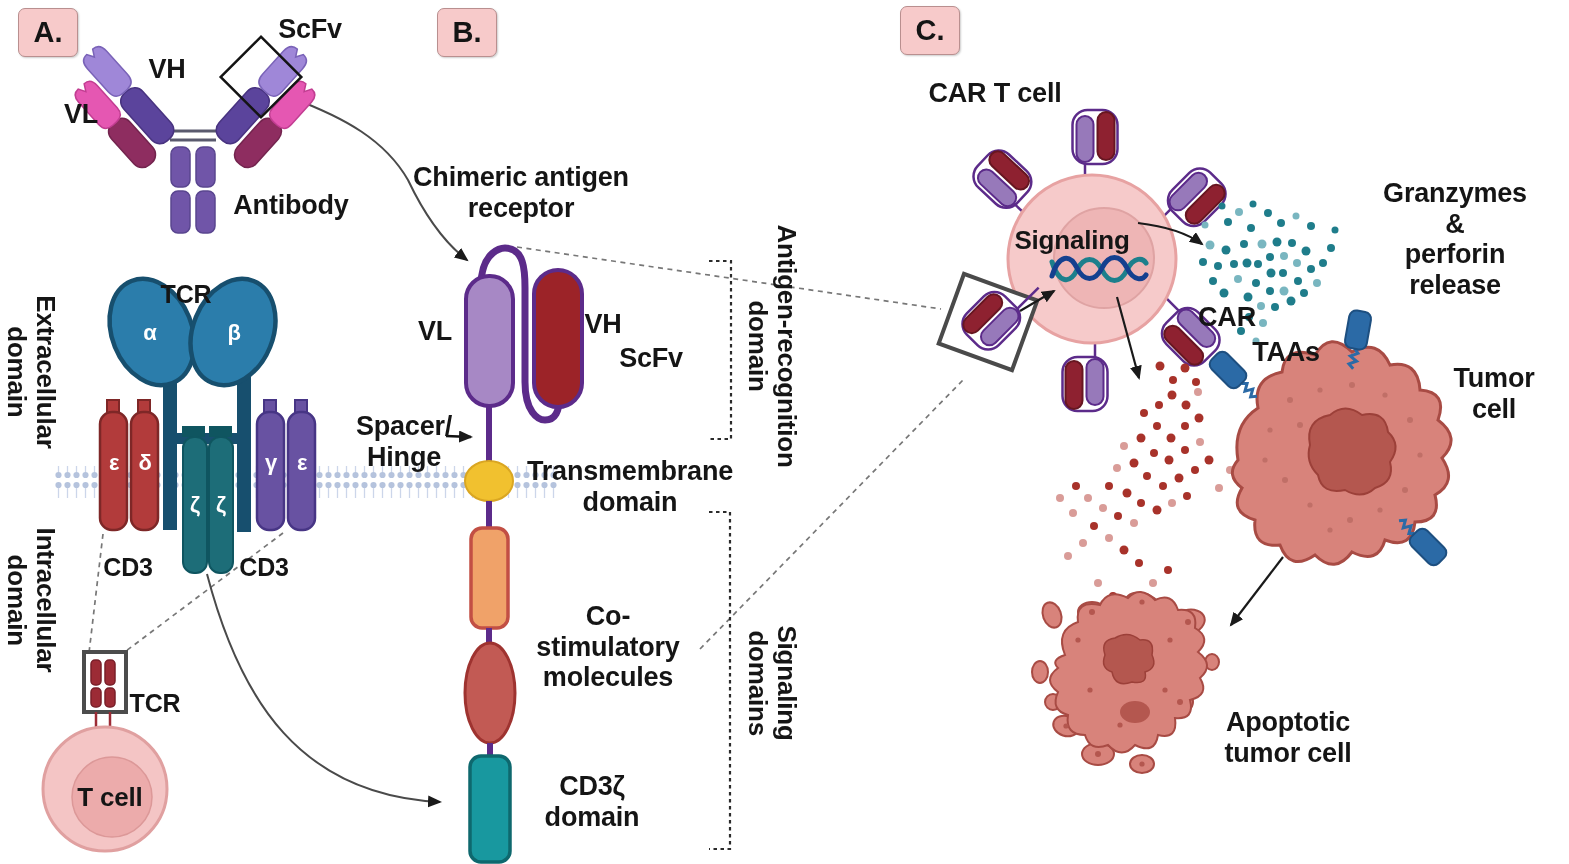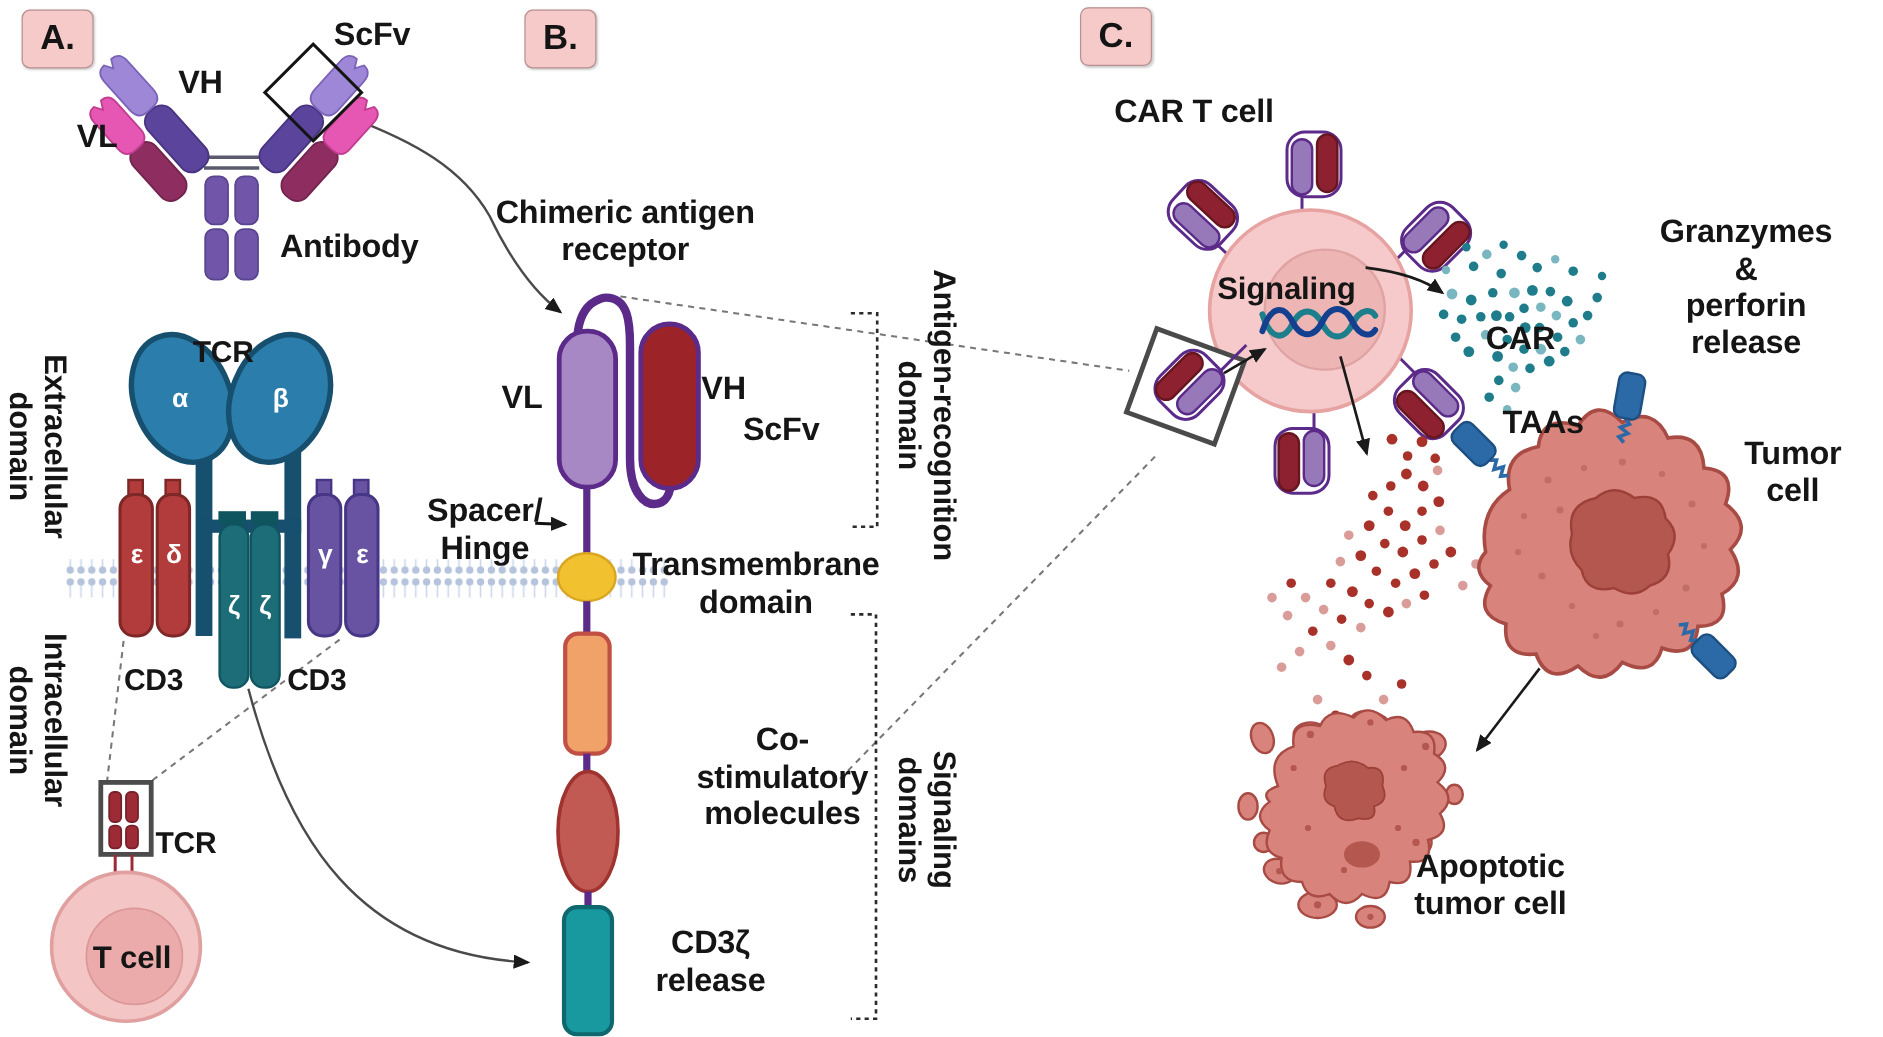--- a/index.html
+++ b/index.html
@@ -350,33 +350,33 @@
 
 <div class="lbl f27" style="left:521px;top:180px;margin-top:12px;">Chimeric antigen
 receptor</div>
 <div class="lbl f27" style="left:435px;top:331px;">VL</div>
 <div class="lbl f27" style="left:603px;top:324px;">VH</div>
 <div class="lbl f27" style="left:651px;top:358px;">ScFv</div>
 <div class="lbl f27" style="left:404px;top:441px;">Spacer/
 Hinge</div>
 <div class="lbl f27" style="left:630px;top:486px;">Transmembrane
 domain</div>
-<div class="lbl f27" style="left:652px;top:647px;">Co-
+<div class="lbl f27" style="left:608px;top:647px;">Co-
 stimulatory
 molecules</div>
 <div class="lbl f27" style="left:592px;top:801px;">CD3ζ
-release</div>
+domain</div>
 <div class="lbl f26 vlbl" style="left:772px;top:346px;">Antigen-recognition
 domain</div>
 <div class="lbl f26 vlbl" style="left:772px;top:683px;">Signaling
 domains</div>
 
 <div class="lbl f27" style="left:995px;top:93px;">CAR T cell</div>
 <div class="lbl f26" style="left:1072px;top:241px;">Signaling</div>
-<div class="lbl f27" style="left:1227px;top:282px;margin-left:40px;">CAR</div>
+<div class="lbl f27" style="left:1227px;top:317px;">CAR</div>
 <div class="lbl f27" style="left:1286px;top:352px;">TAAs</div>
 <div class="lbl f27" style="left:1455px;top:239px;">Granzymes &amp;
 perforin release</div>
 <div class="lbl f27" style="left:1494px;top:393px;">Tumor cell</div>
-<div class="lbl f27" style="left:1242px;top:737px;">Apoptotic
+<div class="lbl f27" style="left:1288px;top:737px;">Apoptotic
 tumor cell</div>
 
 </div>
 
 </body></html>

